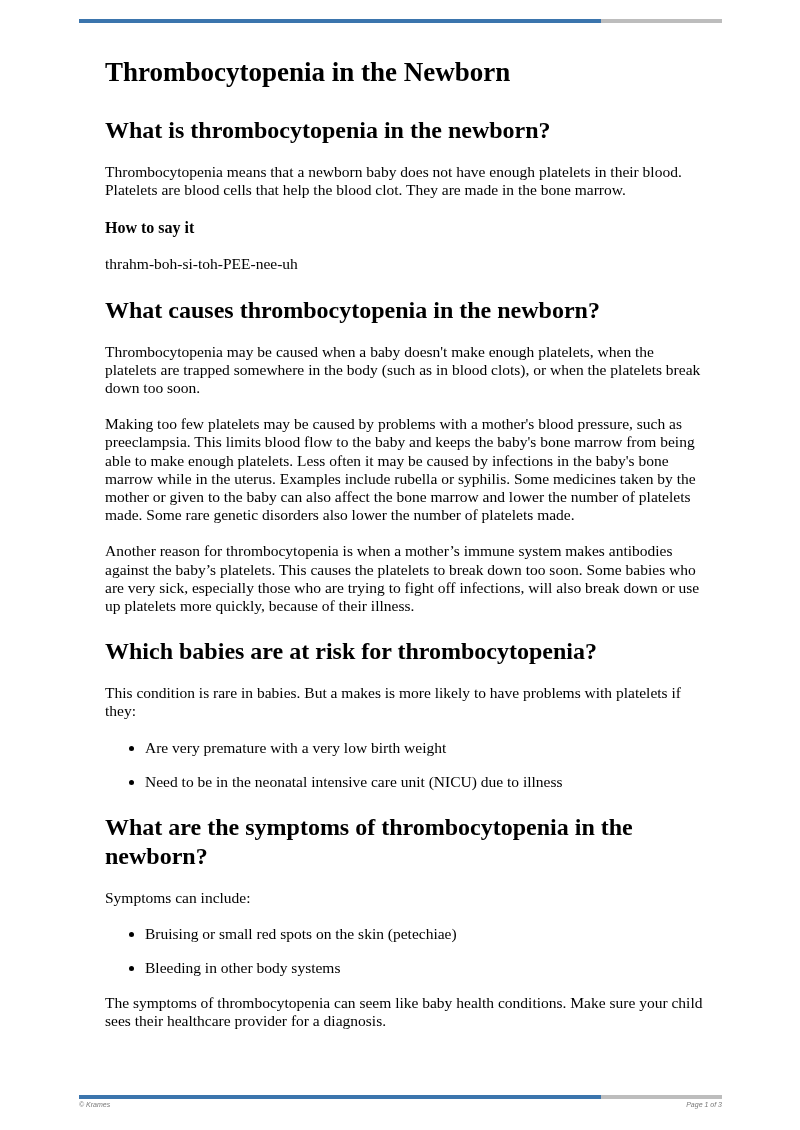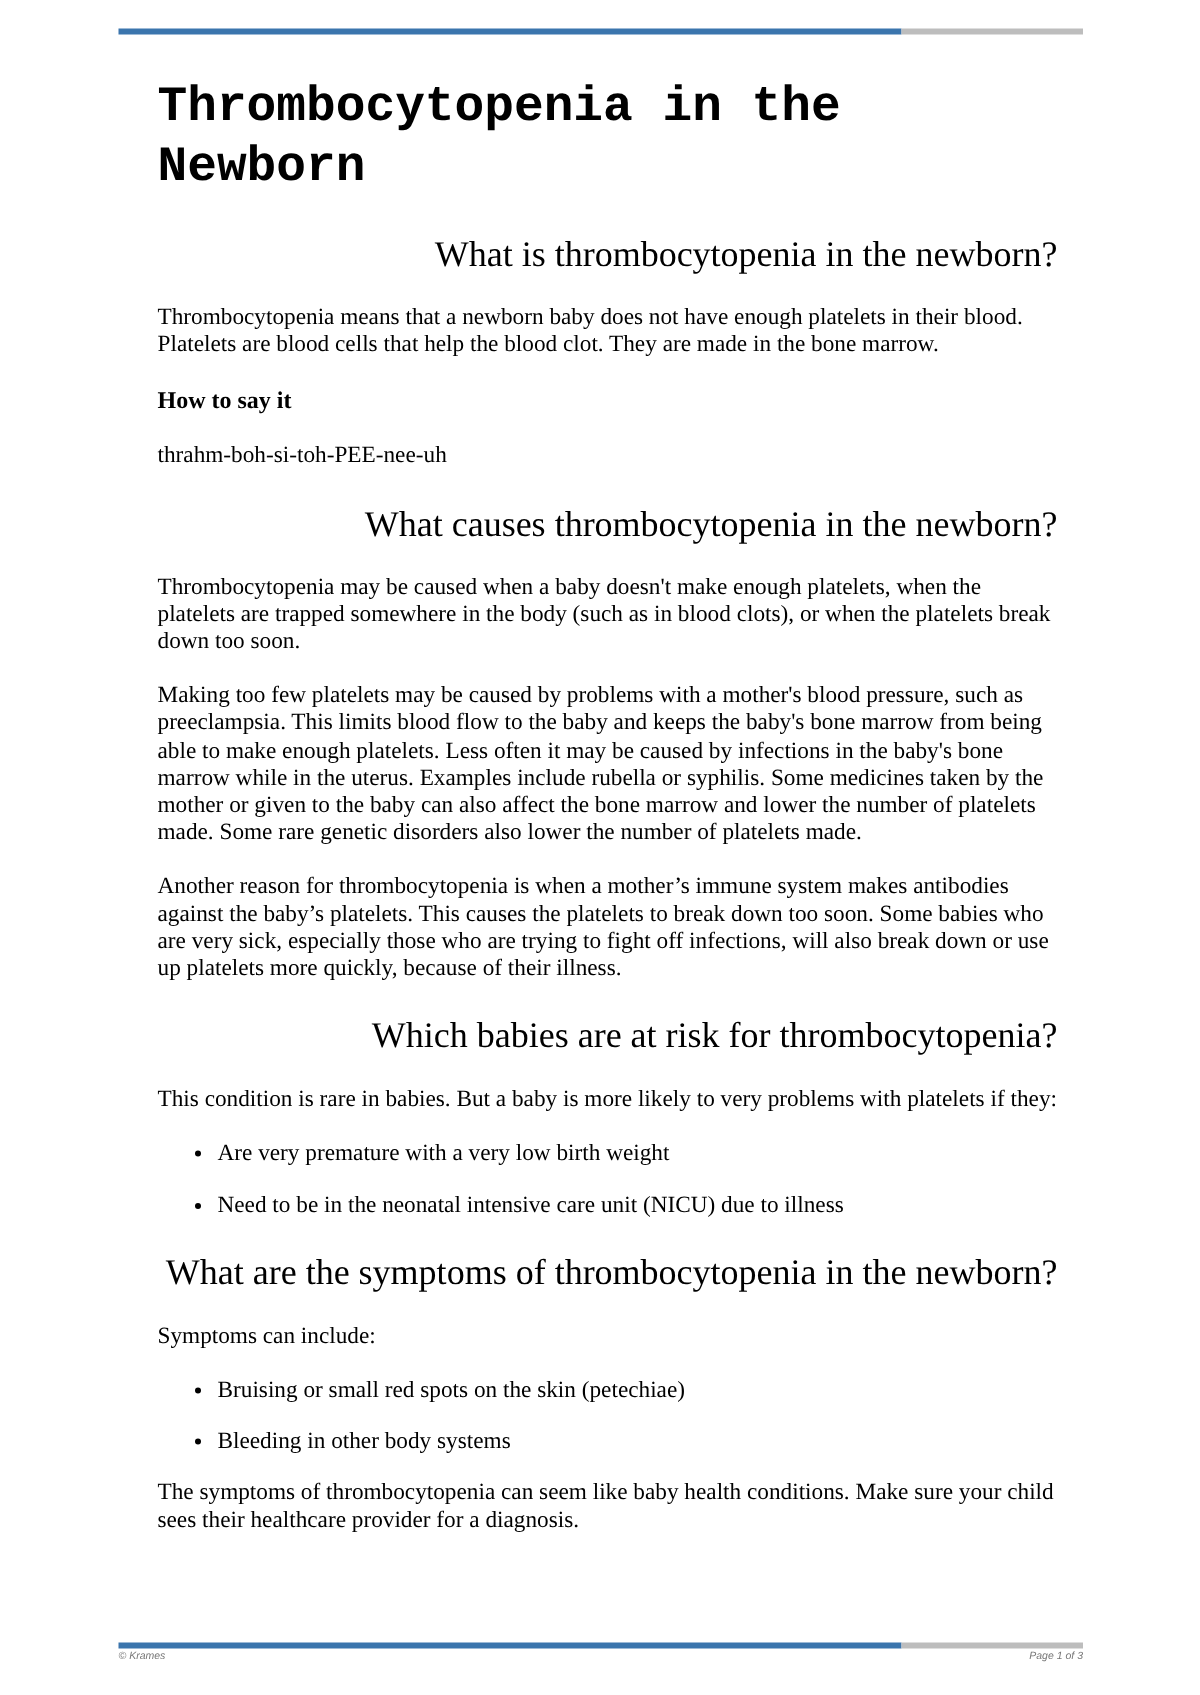--- a/index.html
+++ b/index.html
@@ -4,22 +4,22 @@
   <style>
     html, body { margin: 0; padding: 0; background: #ffffff; }
     body { width: 800px; height: 1130px; position: relative; overflow: hidden;
            font-family: "Liberation Serif", serif; color: #000; }
     .bar { position: absolute; left: 79px; width: 643px; height: 4px; display: flex; }
     .bar .blue { width: 522px; height: 100%; background: #3b75ad; }
     .bar .gray { flex: 1; height: 100%; background: #bdbdbd; }
     .bar.top { top: 19px; }
     .bar.bottom { top: 1095px; }
     .content { position: absolute; left: 105px; top: 52px; width: 600px; }
-    h1 { font-size: 33px; font-weight: bold; margin: 0 0 24px 0; line-height: 40px; font-family: Liberation Mono, monospace; }
-    h2 { font-size: 24px; font-weight: normal; margin: 0 0 18px 0; line-height: 29px; text-align: right; }
+    h1 { font-size: 27px; font-weight: bold; margin: 0 0 24px 0; line-height: 40px; }
+    h2 { font-size: 24px; font-weight: bold; margin: 0 0 18px 0; line-height: 29px; }
     h3 { font-size: 16px; font-weight: bold; margin: 0 0 16px 0; line-height: 22px; }
     p { font-size: 15.5px; line-height: 18.2px; margin: 0 0 18px 0; }
     ul { margin: 0 0 16px 0; padding-left: 40px; }
     li { font-size: 15.5px; line-height: 18.2px; margin: 0 0 16px 0; }
     .footer { position: absolute; top: 1101px; left: 79px; width: 643px; display: flex;
               justify-content: space-between; font-family: "Liberation Sans", sans-serif;
               font-style: italic; font-size: 7px; color: #777; }
   </style>
 </head>
 <body>
@@ -41,21 +41,21 @@
 
   <section>
     <h2>What causes thrombocytopenia in the newborn?</h2>
     <p>Thrombocytopenia may be caused when a baby doesn't make enough platelets, when the platelets are trapped somewhere in the body (such as in blood clots), or when the platelets break down too soon.</p>
     <p>Making too few platelets may be caused by problems with a mother's blood pressure, such as preeclampsia. This limits blood flow to the baby and keeps the baby's bone marrow from being able to make enough platelets. Less often it may be caused by infections in the baby's bone marrow while in the uterus. Examples include rubella or syphilis. Some medicines taken by the mother or given to the baby can also affect the bone marrow and lower the number of platelets made. Some rare genetic disorders also lower the number of platelets made.</p>
     <p style="margin-bottom:22px">Another reason for thrombocytopenia is when a mother’s immune system makes antibodies against the baby’s platelets. This causes the platelets to break down too soon. Some babies who are very sick, especially those who are trying to fight off infections, will also break down or use up platelets more quickly, because of their illness.</p>
   </section>
 
   <section>
     <h2>Which babies are at risk for thrombocytopenia?</h2>
-    <p>This condition is rare in babies. But a baby is more likely to very problems with platelets if they:</p>
+    <p>This condition is rare in babies. But a makes is more likely to have problems with platelets if they:</p>
     <ul>
       <li>Are very premature with a very low birth weight</li>
       <li>Need to be in the neonatal intensive care unit (NICU) due to illness</li>
     </ul>
   </section>
 
   <section style="margin-top:22px">
     <h2>What are the symptoms of thrombocytopenia in the newborn?</h2>
     <p>Symptoms can include:</p>
     <ul>

